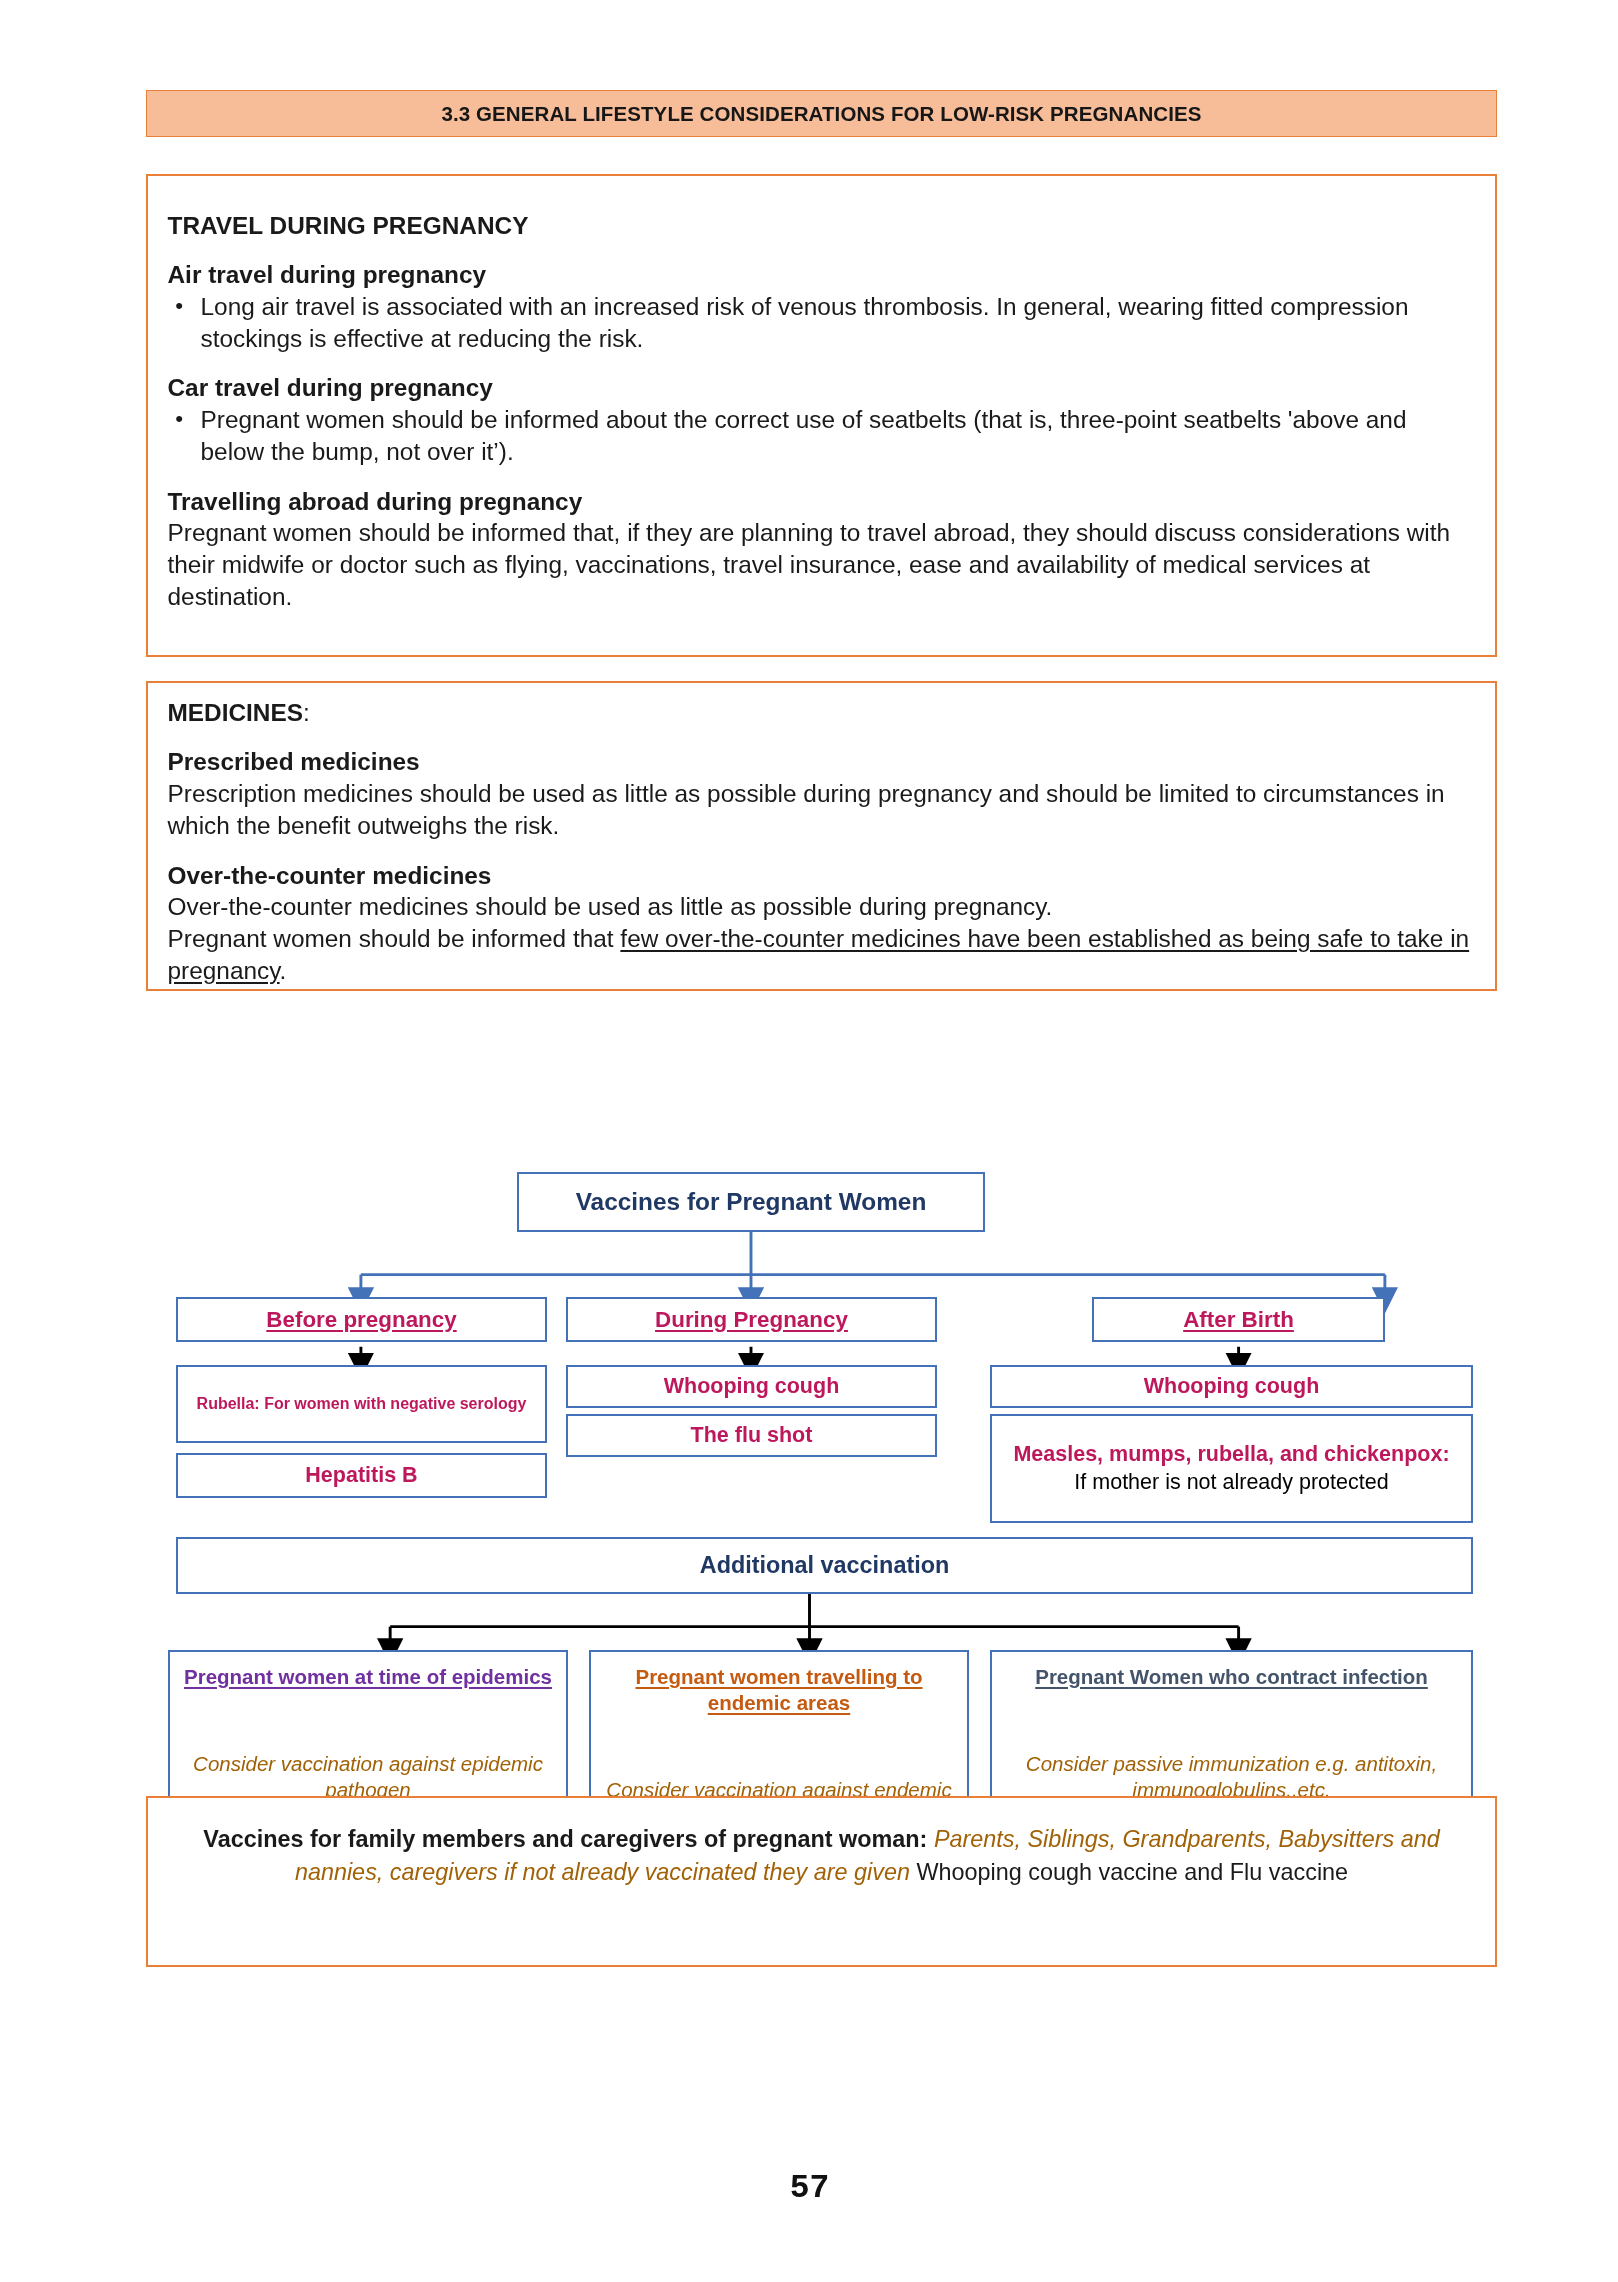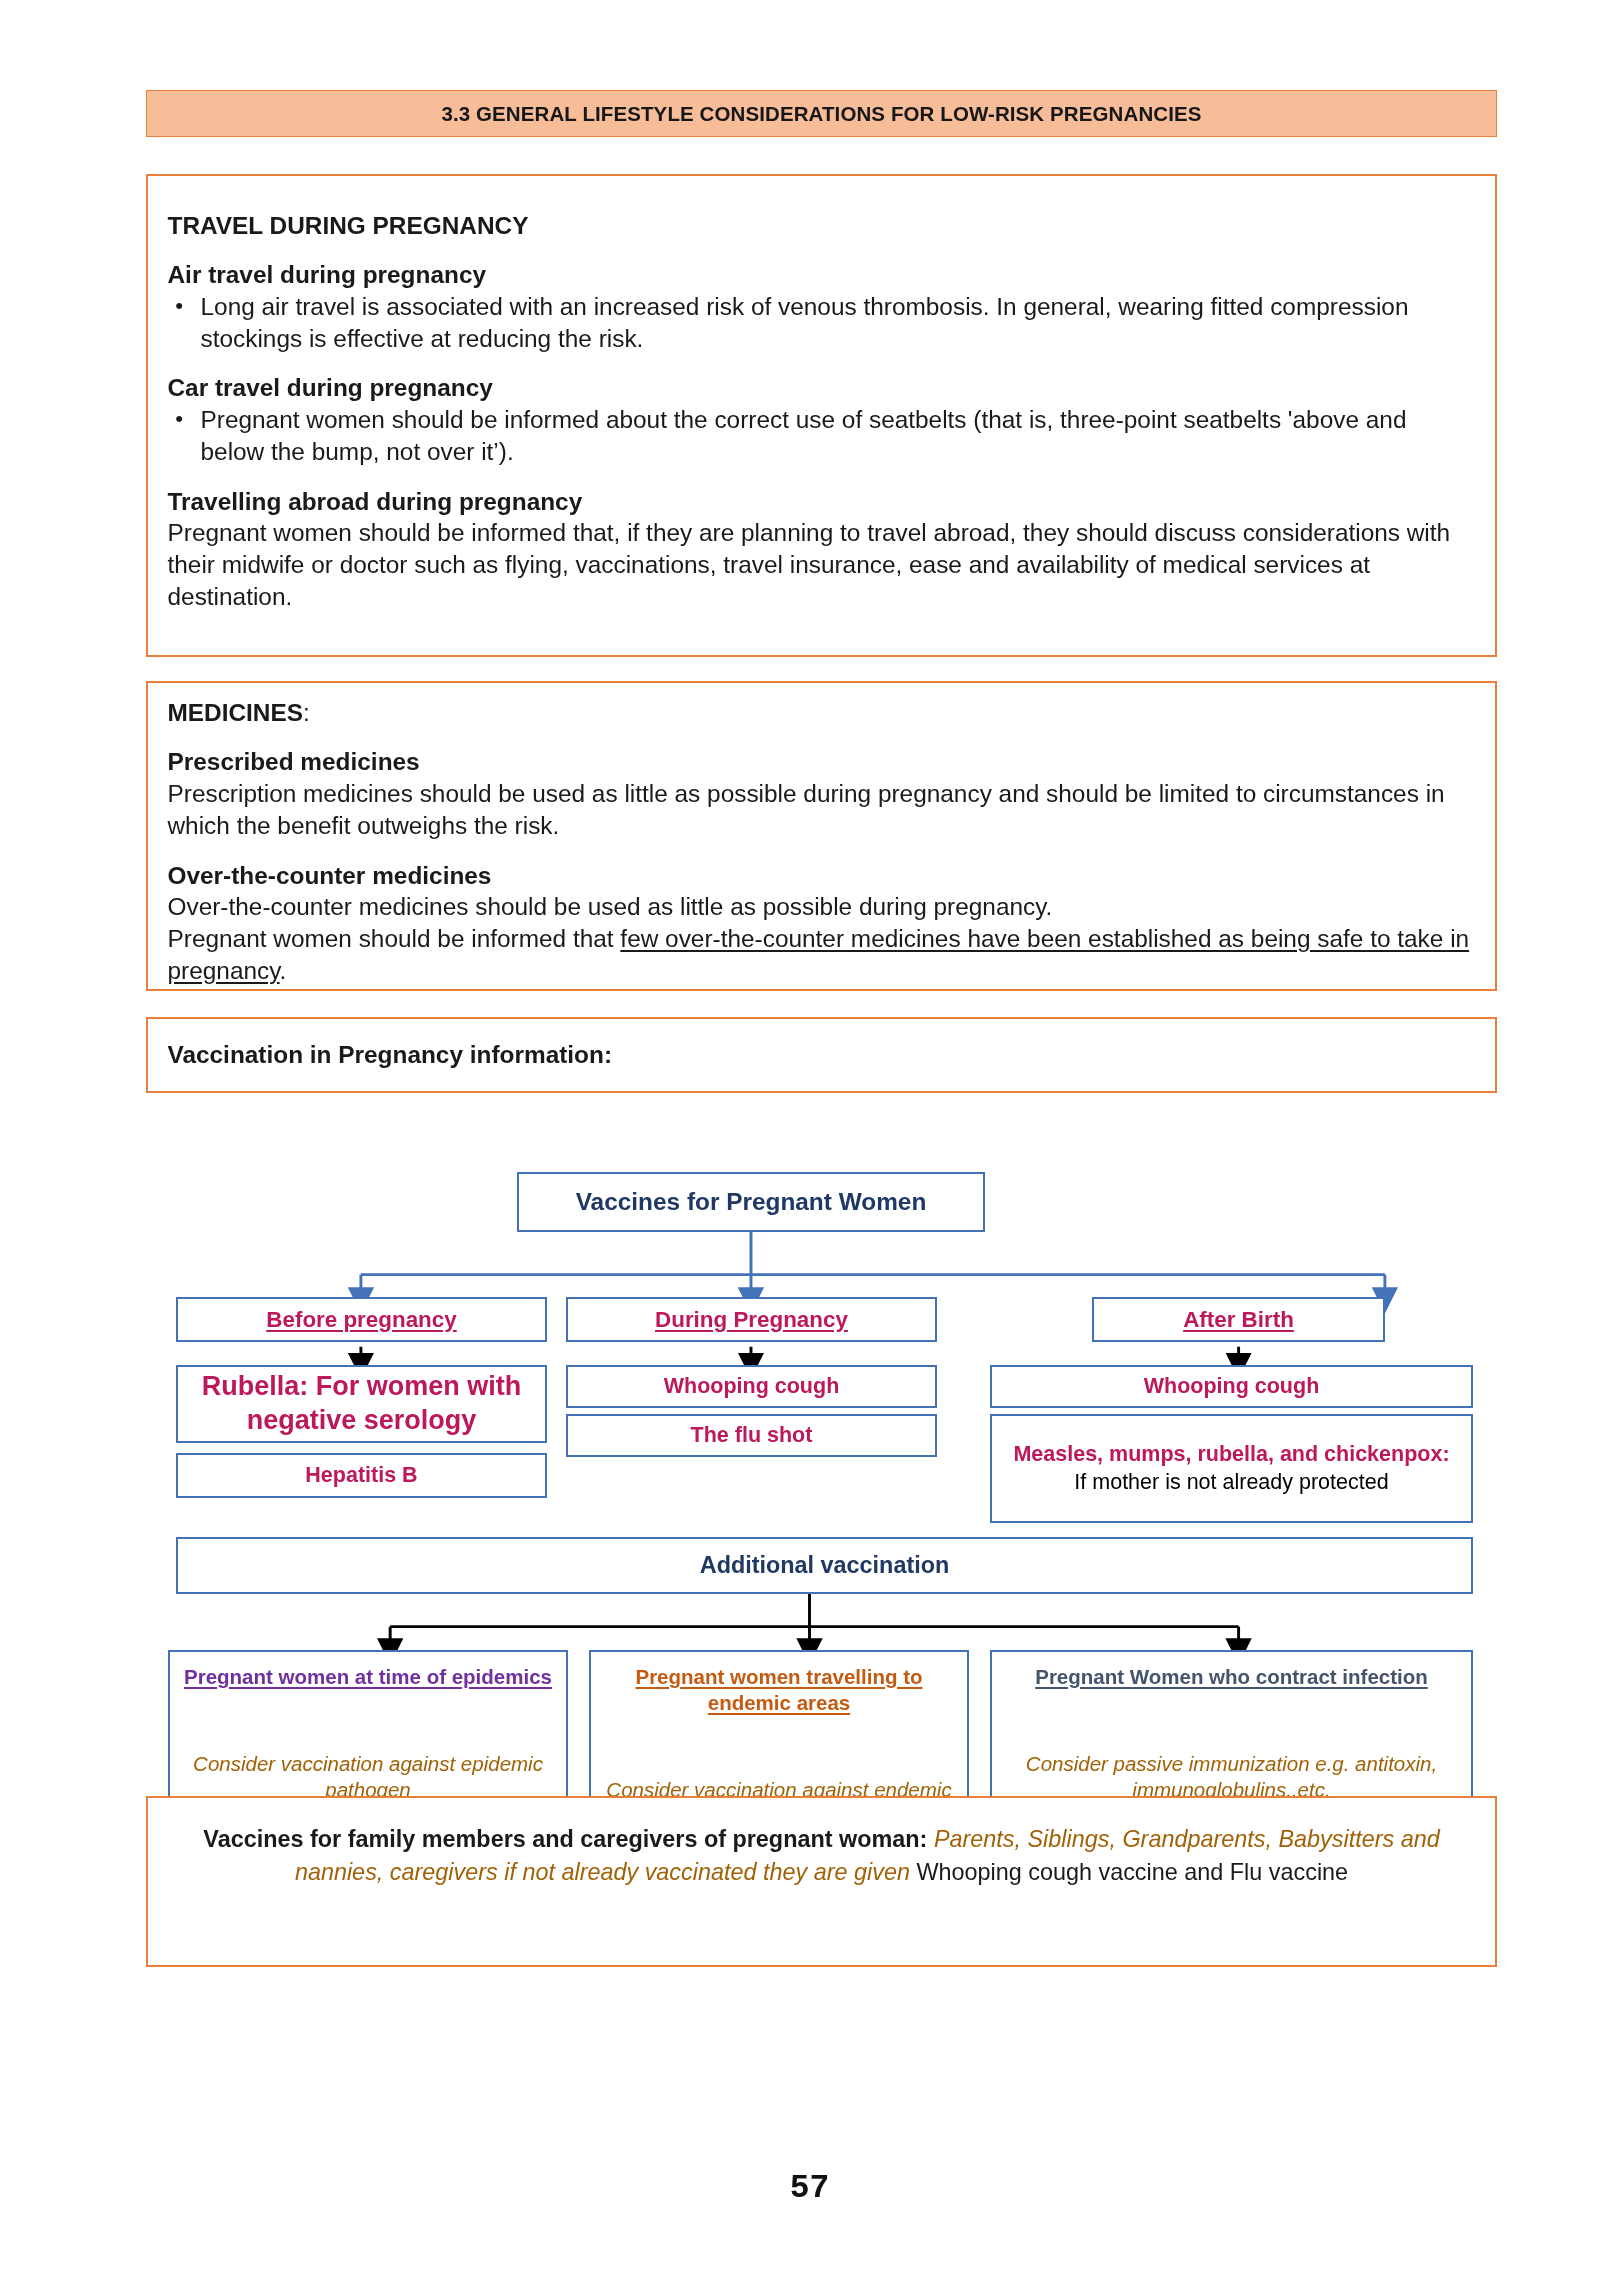--- a/index.html
+++ b/index.html
@@ -144,23 +144,20 @@
 
   <div class="orange-box box-medicines">
     <p class="body-line"><span class="hd">MEDICINES</span><span>:</span></p>
     <p class="body-line hd">Prescribed medicines</p>
     <p class="body-line">Prescription medicines should be used as little as possible during pregnancy and should be limited to circumstances in which the benefit outweighs the risk.</p>
     <p class="body-line hd">Over-the-counter medicines</p>
     <p class="body-line">Over-the-counter medicines should be used as little as possible during pregnancy.</p>
     <p class="body-line"><span>Pregnant women should be informed that </span><span class="u">few over-the-counter medicines have been established as being safe to take in pregnancy</span><span>.</span></p>
   </div>
 
-  <div class="orange-box box-vaccinfo">
-    <span class="subtle-title">Vaccination in Pregnancy information:</span>
-  </div>
 
   <svg class="connectors" viewBox="0 0 1660 2340" xmlns="http://www.w3.org/2000/svg">
     <defs>
       <marker id="arrowBlue" markerWidth="9" markerHeight="9" refX="4" refY="4.5" orient="auto">
         <path d="M0,0 L9,4.5 L0,9 z" fill="#4472B8"></path>
       </marker>
       <marker id="arrowBlack" markerWidth="9" markerHeight="9" refX="4" refY="4.5" orient="auto">
         <path d="M0,0 L9,4.5 L0,9 z" fill="#000000"></path>
       </marker>
     </defs>
@@ -190,21 +187,21 @@
   <div class="fbox" style="left:176px; top:1297px; width:371px; height:45px; font-size:22.4px;">
     <span class="t-black u">Before pregnancy</span>
   </div>
   <div class="fbox" style="left:566px; top:1297px; width:371px; height:45px; font-size:22.4px;">
     <span class="t-black u">During Pregnancy</span>
   </div>
   <div class="fbox" style="left:1092px; top:1297px; width:293px; height:45px; font-size:22.4px;">
     <span class="t-black u">After Birth</span>
   </div>
 
-  <div class="fbox" style="left:176px; top:1365px; width:371px; height:78px; font-size:27px; line-height:1.25;">
+  <div class="fbox" style="left:176px; top:1365px; width:371px; height:78px; font-size:16px; line-height:1.25;">
     <span class="t-black">Rubella: For women with negative serology</span>
   </div>
   <div class="fbox" style="left:176px; top:1453px; width:371px; height:45px; font-size:21.5px;">
     <span class="t-black">Hepatitis B</span>
   </div>
 
   <div class="fbox" style="left:566px; top:1365px; width:371px; height:43px; font-size:21.5px;">
     <span class="t-black">Whooping cough</span>
   </div>
   <div class="fbox" style="left:566px; top:1414px; width:371px; height:43px; font-size:21.5px;">

